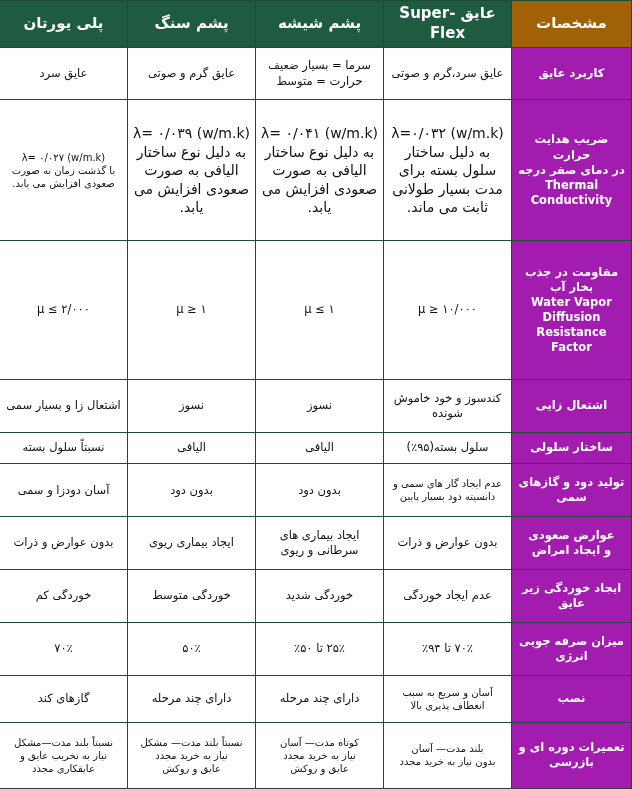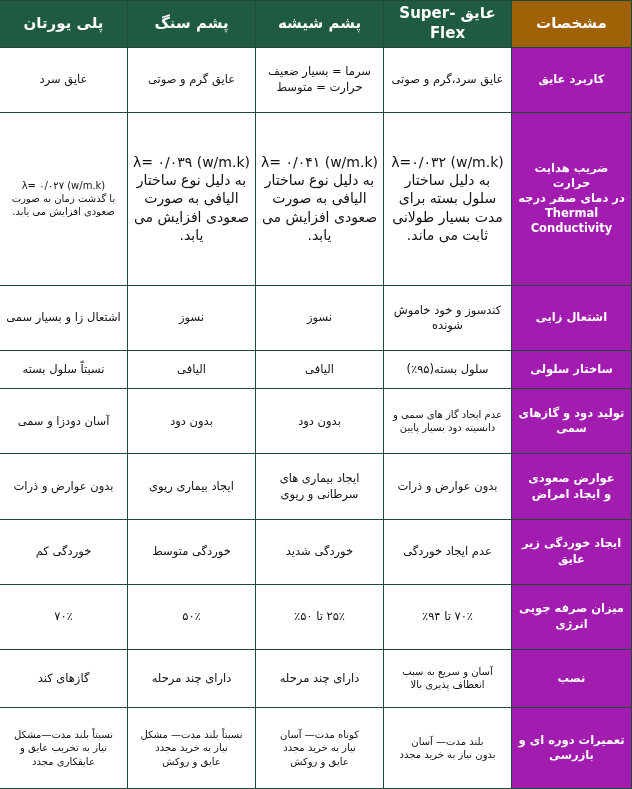--- a/index.html
+++ b/index.html
@@ -141,20 +141,39 @@
             <span class="line">λ= ۰/۰۳۹  (w/m.k)</span>
             <span class="line">به دلیل نوع ساختار الیافی به صورت صعودی افزایش می یابد.</span>
           </td>
           <td class="val small">
             <span class="line">λ= ۰/۰۲۷  (w/m.k)</span>
             <span class="line">با گذشت زمان به صورت صعودی افزایش می یابد.</span>
           </td>
         </tr>
         <tr>
           <td class="spec">
+            <span class="line">مقاومت در جذب بخار آب</span>
+            <span class="line">Water Vapor Diffusion</span>
+            <span class="line">Resistance Factor</span>
+          </td>
+          <td class="val">
+            <span class="line">µ ≥ ۱۰/۰۰۰</span>
+          </td>
+          <td class="val">
+            <span class="line">۱ ≥ µ</span>
+          </td>
+          <td class="val">
+            <span class="line">µ ≥ ۱</span>
+          </td>
+          <td class="val">
+            <span class="line">۲/۰۰۰ ≥ µ</span>
+          </td>
+        </tr>
+        <tr>
+          <td class="spec">
             <span class="line">اشتعال زایی</span>
           </td>
           <td class="val">
             <span class="line">کندسوز و خود خاموش شونده</span>
           </td>
           <td class="val">
             <span class="line">نسوز</span>
           </td>
           <td class="val">
             <span class="line">نسوز</span>

